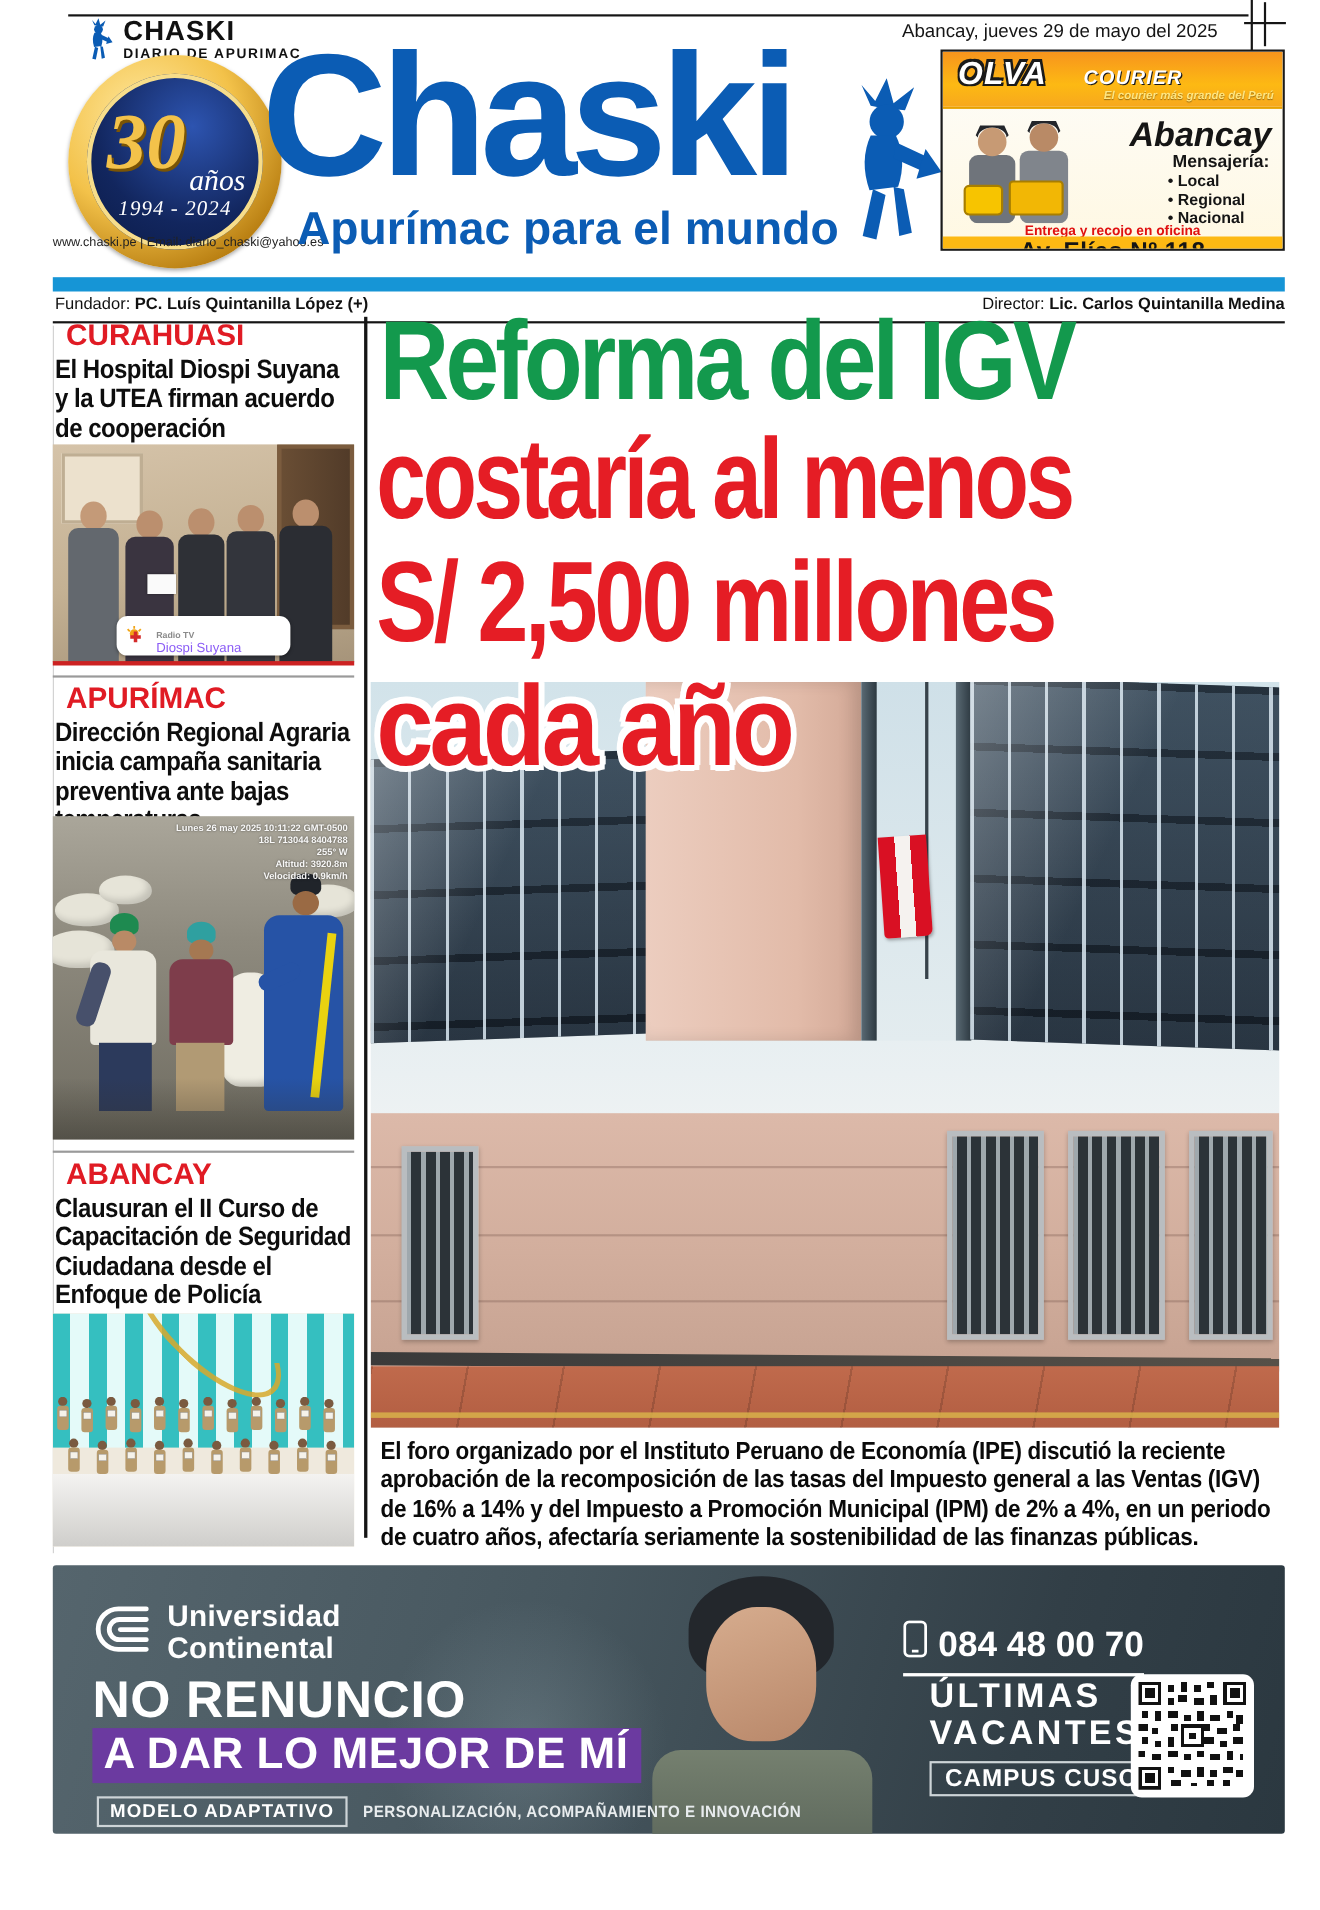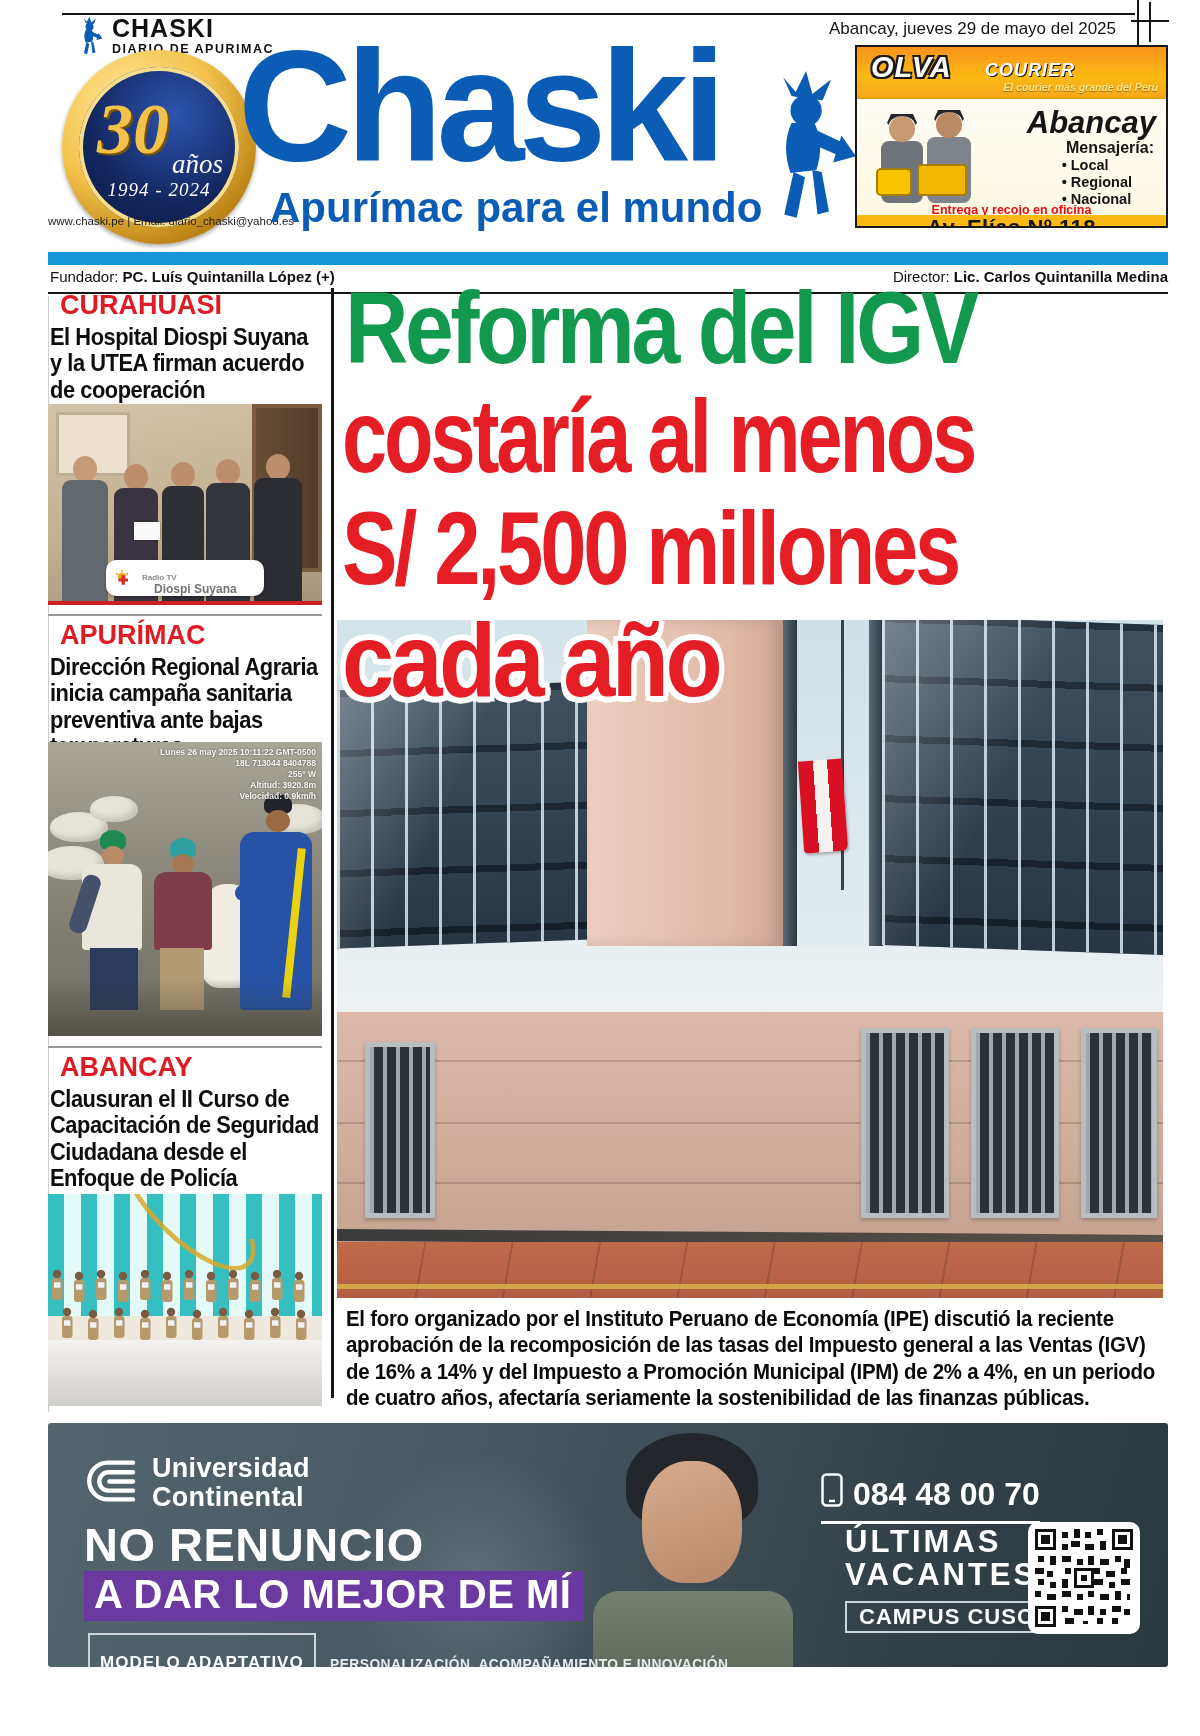--- a/index.html
+++ b/index.html
@@ -12,21 +12,21 @@
   .cx { display:inline-block; transform-origin:0 0; white-space:nowrap; }
 
   
   .topline { left:62px; top:13px; width:1073px; height:2px; background:#151515; }
   .reg-v { left:1137px; top:0; width:2px; height:46px; background:#151515; }
   .cross-v { left:1149px; top:2px; width:2px; height:40px; background:#151515; }
   .cross-h { left:1131px; top:20px; width:38px; height:2px; background:#151515; }
   .minibrand { left:72px; top:16px; display:flex; gap:6px; align-items:flex-start; background:#fff; padding:0 8px 2px 0; }
   .minibrand .txt .b1 { font-size:25px; font-weight:800; letter-spacing:1px; line-height:1; }
   .minibrand .txt .b2 { font-size:12.5px; font-weight:700; letter-spacing:1.5px; margin-top:1px; }
-  .topdate { left:820px; top:19px; width:305px; text-align:center; font-size:17px; color:#151515; }
+  .topdate { left:820px; top:19px; width:305px; text-align:left; font-size:17px; color:#151515; }
 
   
   .badge { left:62px; top:50px; width:194px; height:194px; border-radius:50%;
     background:radial-gradient(circle at 35% 30%, #ffe9a0, #f3c24a 45%, #b97f12 78%, #e8bc46 100%);
     box-shadow:0 2px 4px rgba(0,0,0,.35); }
   .badge-inner { position:absolute; left:17px; top:17px; width:160px; height:160px; border-radius:50%;
     background:radial-gradient(circle at 60% 30%, #2d54b0, #12265e 60%, #0b1a46 100%);
     box-shadow:inset 0 0 0 4px #f7dd8a; }
   .badge-30 { position:absolute; left:18px; top:26px; font-family:"Liberation Serif", serif;
     font-size:72px; font-weight:700; font-style:italic; color:#f3c24a;
@@ -81,21 +81,21 @@
   .ph1 { top:404px; height:198px; background:linear-gradient(170deg,#d5c3a9 0%, #c4b193 55%, #a6947a 100%); }
   .ph1-window { position:absolute; left:8px; top:8px; width:74px; height:64px; background:#ece1cd; box-shadow:inset 0 0 0 3px #bfae93; }
   .ph1-door { position:absolute; right:0; top:0; width:70px; height:168px; background:linear-gradient(90deg,#6b4f35,#503a28); box-shadow:inset 0 0 0 4px #7b5c3e; }
   .person { position:absolute; }
   .person .head { position:absolute; left:50%; transform:translateX(-50%); top:0; width:24px; height:26px; border-radius:50%; background:#bb8f6e; }
   .person .body { position:absolute; left:0; top:24px; right:0; bottom:0; border-radius:9px 9px 0 0; }
   .paper { position:absolute; width:26px; height:18px; background:#fafafa; box-shadow:0 0 2px rgba(0,0,0,.4); }
   .ph1-pill { position:absolute; left:50%; transform:translateX(-50%); bottom:6px; width:158px; height:36px;
     background:#fff; border-radius:10px; box-shadow:0 1px 3px rgba(0,0,0,.3); display:flex; align-items:flex-end; gap:6px; padding:0 8px; }
   .ph1-pill .t1 { font-size:8px; color:#8a8a8a; font-weight:700; }
-  .ph1-pill .t2 { font-size:12px; color:#737373; font-weight:700;margin-left:12px; }
+  .ph1-pill .t2 { font-size:12px; color:#8b5cf6; font-weight:400; }
   .redline { left:48px; top:601px; width:274px; height:4px; background:#c22; }
 
   
   .ph2 { top:742px; height:294px; background:linear-gradient(#aaa69a 0%, #8e8a7e 38%, #6f6c61 100%); }
   .sheep { position:absolute; background:#e6e4d8; border-radius:50% 50% 45% 45%; box-shadow:inset -4px -4px 6px rgba(0,0,0,.15); }
   .ph2-meta { position:absolute; right:6px; top:5px; text-align:right; font-size:8.5px; line-height:1.3;
     color:rgba(255,255,255,.95); text-shadow:0 0 2px rgba(0,0,0,.55); font-weight:700; }
   .cap { position:absolute; border-radius:50% 50% 30% 30%; }
   .ph2-ground { position:absolute; left:0; right:0; bottom:0; height:56px; background:linear-gradient(rgba(60,58,50,0), rgba(50,48,42,.45)); }
 
@@ -172,21 +172,21 @@
     background:linear-gradient(160deg,#d6ac8e,#b9886a); border-radius:46% 46% 42% 42%; }
   .man-shirt { position:absolute; left:545px; top:168px; width:200px; height:90px;
     background:linear-gradient(#75806f,#5d685c); border-radius:26px 26px 0 0; }
   .ad-logo { position:absolute; left:36px; top:30px; display:flex; align-items:center; gap:12px; }
   .ad-logo-text { color:#fff; font-size:27px; font-weight:700; line-height:1.07; letter-spacing:.3px; }
   .ad-h1 { position:absolute; left:36px; top:94px; color:#fff; font-size:47px; font-weight:800; letter-spacing:.5px; }
   .ad-h2 { position:absolute; left:36px; top:148px; background:#6b3aa0; color:#fff; font-size:40px;
     font-weight:700; padding:1px 12px 4px 10px; letter-spacing:.5px; }
   .ad-model { position:absolute; left:40px; top:210px; display:flex; align-items:center; gap:14px; }
   .ad-model-badge { border:2px solid #cdd4d7; color:#fff; font-size:17px; font-weight:800;
-    padding:18px 10px; letter-spacing:1px; }
+    padding:2px 10px; letter-spacing:1px; }
   .ad-model-desc { color:#e8ecee; font-size:15px; font-weight:700; letter-spacing:.5px; transform:scaleX(.92); transform-origin:0 50%; }
   .ad-phone { position:absolute; left:773px; top:50px; display:flex; align-items:center; gap:10px;
     color:#fff; font-size:32px; font-weight:700; border-bottom:3px solid #fff; padding-bottom:6px; }
   .ad-ult { position:absolute; left:797px; top:102px; color:#fff; font-size:31px; font-weight:600;
     letter-spacing:3px; line-height:1.08; }
   .ad-campus { position:absolute; left:797px; top:178px; border:2px solid #cdd4d7; color:#fff;
     font-size:22px; font-weight:800; padding:1px 12px; letter-spacing:1px; }
   .ad-qr { position:absolute; left:980px; top:99px; width:112px; height:112px; background:#fff;
     border-radius:10px; padding:7px; }
 </style>

